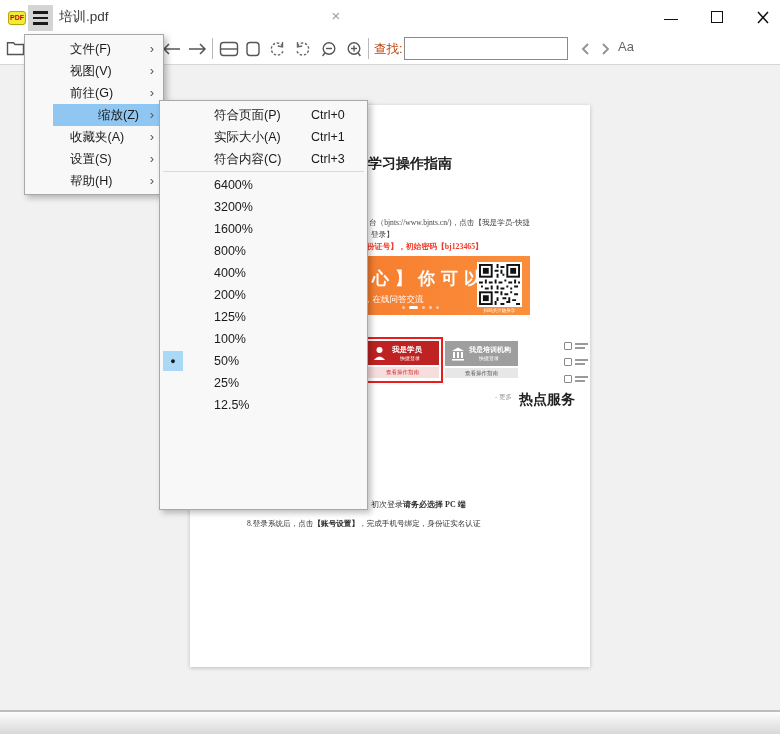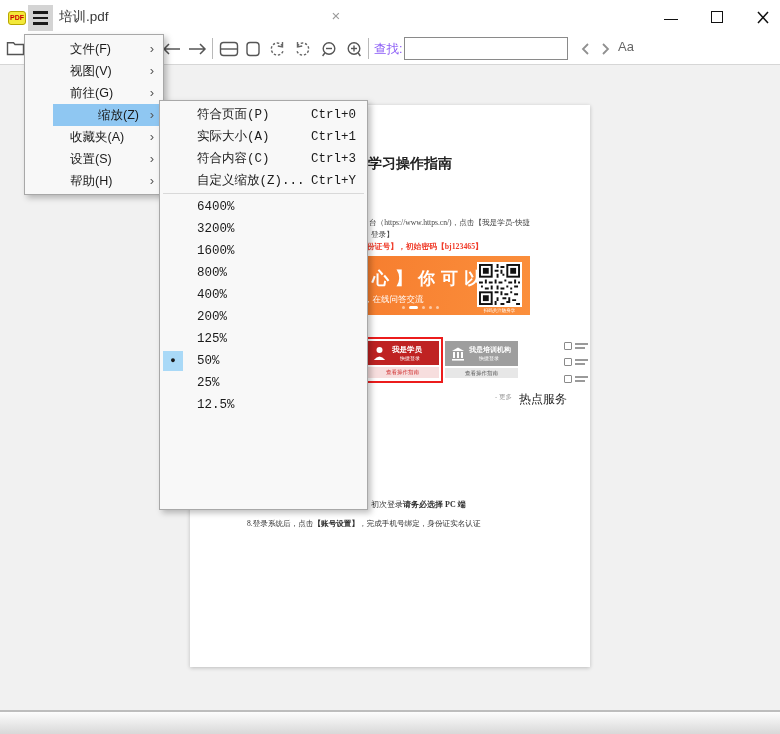--- a/index.html
+++ b/index.html
@@ -17,21 +17,21 @@
   .tab-close { left:327px; top:6px; width:18px; height:20px; font-size:15px; color:#9a9a9a; text-align:center; line-height:20px; cursor:default; }
   .win-btn { top:4px; width:30px; height:26px; }
   .win-min { left:656px; } .win-max { left:702px; } .win-close { left:748px; }
   .min-glyph { position:absolute; left:8px; top:15px; width:14px; height:0; border-top:1.6px solid #111; }
   .max-glyph { position:absolute; left:9px; top:7px; width:12px; height:12px; border:1.4px solid #111; }
 
   
   .toolbar { left:0; top:32px; width:780px; height:33px; background:#fff; border-bottom:1px solid #d6d6d6; }
   .tb-sep { position:absolute; top:6px; width:1px; height:21px; background:#b9b9b9; }
   .tb-icon { position:absolute; top:6px; width:22px; height:22px; display:flex; align-items:center; justify-content:center; }
-  .find-label { position:absolute; left:374px; top:9px; font-size:12.5px; color:#8b5cf6; }
+  .find-label { position:absolute; left:374px; top:9px; font-size:12.5px; color:#c2410c; }
   .find-input { position:absolute; left:404px; top:5px; width:164px; height:23px; border:1px solid #8a8a8a; background:#fff; font-size:12px; padding:0 4px; outline:none; }
   .matchcase { position:absolute; left:618px; top:7px; font-size:13px; color:#666; }
 
   
   .viewer { left:0; top:65px; width:780px; height:645px; background:#f1f1f1; }
   .page { position:absolute; left:190px; top:40px; width:400px; height:562px; background:#fff; box-shadow:0 1px 4px rgba(0,0,0,.22); }
   .doc { font-family:"Liberation Serif","DejaVu Serif",serif; color:#333; }
   .doc-title { left:178px; top:50px; font-size:14px; font-weight:bold; color:#222; font-family:"Liberation Sans",sans-serif; }
   .doc-line1 { left:179px; top:113px; font-size:7.6px; color:#444; }
   .doc-line2 { left:181px; top:125px; font-size:7.6px; color:#444; }
@@ -51,35 +51,35 @@
   .card .ttl { position:absolute; left:26px; top:4px; font-size:7.5px; font-weight:bold; white-space:nowrap; }
   .card .sub { position:absolute; left:34px; top:14px; font-size:5px; white-space:nowrap; }
   .card-gray .ttl { left:24px; font-size:7px; }
   .strip { font-family:"Liberation Sans",sans-serif; text-align:center; font-size:5.5px; line-height:11px; white-space:nowrap; }
   .strip-pink { left:176px; top:262px; width:73px; height:11px; background:#f7dede; color:#cf2a2a; }
   .strip-gray { left:255px; top:263px; width:73px; height:10px; background:#e7e7e7; color:#555; line-height:10px; }
   .qcol-item { position:absolute; left:374px; width:26px; height:13px; }
   .qcol-item .qicon { position:absolute; left:0; top:1px; width:8px; height:8px; border:1px solid #8a8a8a; border-radius:1px; }
   .qcol-item .bar { position:absolute; left:11px; height:1.6px; background:#9a9a9a; }
   .doc-more { left:305px; top:288px; font-size:6.5px; color:#999; font-family:"Liberation Sans",sans-serif; }
-  .doc-hot { left:329px; top:286px; font-size:12px; font-weight:normal; color:#222; font-family:"Liberation Sans",sans-serif; }
+  .doc-hot { left:329px; top:286px; font-size:14px; font-weight:bold; color:#222; font-family:"Liberation Sans",sans-serif; }
   .doc-note1 { left:181px; top:394px; font-size:8px; }
   .doc-note2 { left:57px; top:414px; font-size:7.6px; }
 
   .footer-line { left:0; top:710px; width:780px; height:1.5px; background:#bdbdbd; }
   .footer { left:0; top:711.5px; width:780px; height:22.5px; background:linear-gradient(#fdfdfd,#d8d8d8); }
 
   
   .menupanel { background:#f8f8f8; border:1px solid #a8a8a8; box-shadow:3px 3px 6px rgba(0,0,0,.25); }
   .mainmenu { left:24px; top:34px; width:140px; height:161px; padding:3px 0; }
   .menu-row { position:relative; height:22px; line-height:22px; padding-left:45px; font-size:12.5px; color:#1a1a1a; }
   .menu-row .arrow { position:absolute; right:9px; top:0; color:#555; font-size:13px; }
   .row-hl { background:#8fc7f2;margin-left:28px; }
   .submenu { left:159px; top:100px; width:209px; height:410px; padding:3px 0; }
-  .sm-row { position:relative; height:22px; line-height:22px; padding-left:37px; font-size:12.5px; color:#1a1a1a;font-family:Liberation Mono, monospace; }
+  .sm-row { position:relative; height:22px; line-height:22px; padding-left:54px; font-size:12.5px; color:#1a1a1a; }
   .sm-row .shortcut { position:absolute; left:151px; top:0; }
   .sm-sep { height:1px; background:#d9d9d9; margin:1px 3px 2px 3px; }
   .zoom-rows { position:relative; }
   .bullet-box { position:absolute; left:3px; top:1px; width:20px; height:20px; background:#a9d9f7; color:#1a1a1a; font-size:9px; text-align:center; line-height:20px; }
   svg { display:block; }
 </style>
 </head>
 <body>
 
 <div class="abs titlebar">
@@ -171,21 +171,21 @@
     <svg width="10" height="14">
         <path d="M2 2 L7 7 L2 12" stroke="#909090" stroke-width="1.8" fill="none"></path>
       </svg>
   </div>
   <span class="matchcase">Aa</span>
 </div>
 
 <div class="abs viewer">
   <div class="page">
     <div class="abs doc doc-title" style="font-family:'Liberation Sans',sans-serif;">学习操作指南</div>
-    <div class="abs doc doc-line1">台（https://www.https.cn/)，点击【我是学员-快捷</div>
+    <div class="abs doc doc-line1">台（bjnts://www.bjnts.cn/)，点击【我是学员-快捷</div>
     <div class="abs doc doc-line2">登录】</div>
     <div class="abs doc doc-red">身份证号】，初始密码【bj123465】</div>
 
     <div class="abs banner">
       <div class="banner-headline">心】你可以</div>
       <div class="banner-subline">，在线问答交流</div>
       <div class="dots">
           <i></i>
           <i class="active"></i>
           <i></i>
@@ -267,27 +267,27 @@
   <div class="menu-row row-hl"><span>缩放(Z)</span><span class="arrow">›</span></div>
   <div class="menu-row"><span>收藏夹(A)</span><span class="arrow">›</span></div>
   <div class="menu-row"><span>设置(S)</span><span class="arrow">›</span></div>
   <div class="menu-row"><span>帮助(H)</span><span class="arrow">›</span></div>
 </div>
 
 <div class="abs menupanel submenu">
   <div class="sm-row"><span>符合页面(P)</span><span class="shortcut">Ctrl+0</span></div>
   <div class="sm-row"><span>实际大小(A)</span><span class="shortcut">Ctrl+1</span></div>
   <div class="sm-row"><span>符合内容(C)</span><span class="shortcut">Ctrl+3</span></div>
-  <div class="sm-row"><span>自定义缩放(Z)...</span><span class="shortcut">Ctrl+Y</span></div>
   <div class="sm-sep"></div>
   <div class="zoom-rows">
     <div class="sm-row"><span>6400%</span></div>
     <div class="sm-row"><span>3200%</span></div>
     <div class="sm-row"><span>1600%</span></div>
     <div class="sm-row"><span>800%</span></div>
     <div class="sm-row"><span>400%</span></div>
     <div class="sm-row"><span>200%</span></div>
     <div class="sm-row"><span>125%</span></div>
+    <div class="sm-row"><span>100%</span></div>
     <div class="sm-row"><span class="bullet-box">●</span><span>50%</span></div>
     <div class="sm-row"><span>25%</span></div>
     <div class="sm-row"><span>12.5%</span></div>
   </div>
 </div>
 
 </body></html>

